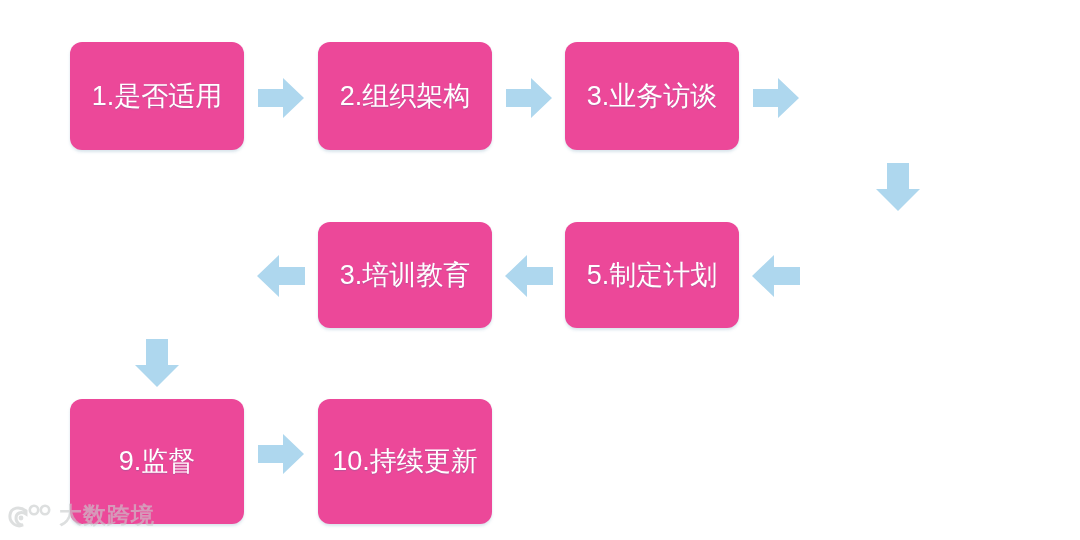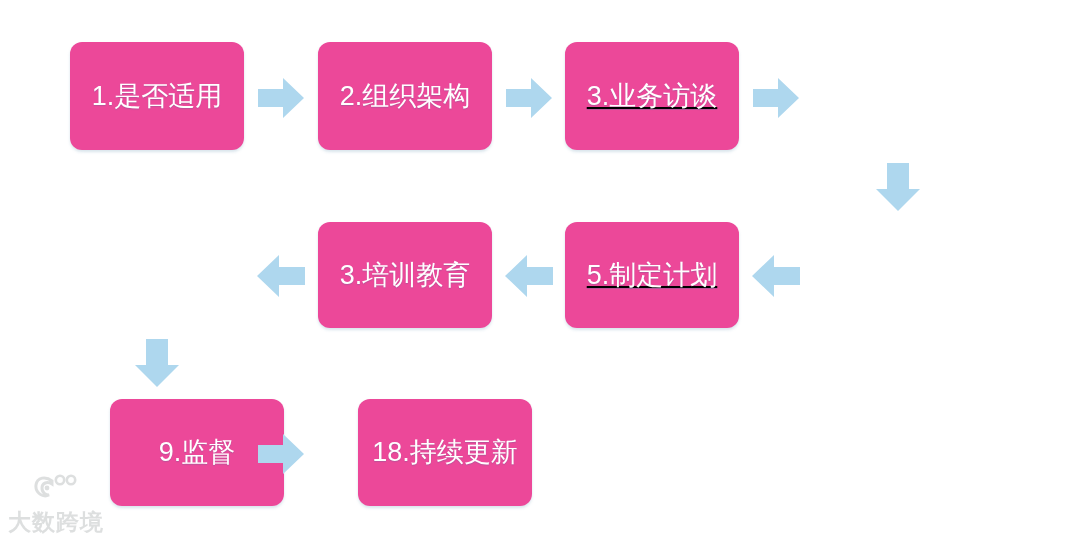--- a/index.html
+++ b/index.html
@@ -41,44 +41,43 @@
     letter-spacing: 0px;
     white-space: nowrap;
     text-shadow: 0 1px 1px rgba(40,110,150,0.25);
   }
 
   
   .r1 { top: 42px; height: 108px; }
   
   .r2 { top: 222px; height: 106px; }
   
-  .r3 { top: 399px; height: 107px; margin-left: 40px; }
+  .r3 { top: 399px; height: 125px; }
 
   .c1 { left: 70px;  width: 174px; }
   .c2 { left: 318px; width: 174px; }
-  .c3 { left: 565px; width: 174px; text-decoration: underline; }
+  .c3 { left: 565px; width: 174px; }
   .c4 { left: 812px; width: 174px; }
 
   
   .arrow {
     position: absolute;
     display: block;
   }
   .arrow svg { display: block; }
 
   
   #watermark {
     position: absolute;
     left: 8px;
     bottom: 6px;
     display: flex;
-    align-items: center;
+    align-items: flex-start;
     gap: 7px;
     opacity: 0.62;
-    flex-direction: column;
   }
   #watermark .wm-mark { display: block; }
   #watermark .wm-text {
     font-size: 23px;
     font-weight: bold;
     color: #c9cccd;
     letter-spacing: 1px;
     line-height: 1;
     font-family: "DejaVu Sans", "Liberation Sans", sans-serif;
   }
@@ -150,21 +149,21 @@
   <span class="arrow" style="left:135px; top:339px;">
     <svg width="44" height="48" viewBox="0 0 44 48" aria-hidden="true">
       <path d="M11 0 H33 V26 H44 L22 48 L0 26 H11 Z" fill="#aed7ee"></path>
     </svg>
   </span>
 
   <div class="node r3 c1">
     <span class="node-label">9.监督</span>
   </div>
   <div class="node r3 c2">
-    <span class="node-label">18.持续更新</span>
+    <span class="node-label">10.持续更新</span>
   </div>
 
   <span class="arrow" style="left:258px; top:434px;">
     <svg width="46" height="40" viewBox="0 0 46 40" aria-hidden="true">
       <path d="M0 11 H25 V0 L46 20 L25 40 V29 H0 Z" fill="#aed7ee"></path>
     </svg>
   </span>
 
   <div id="watermark">
     <span class="wm-mark">

